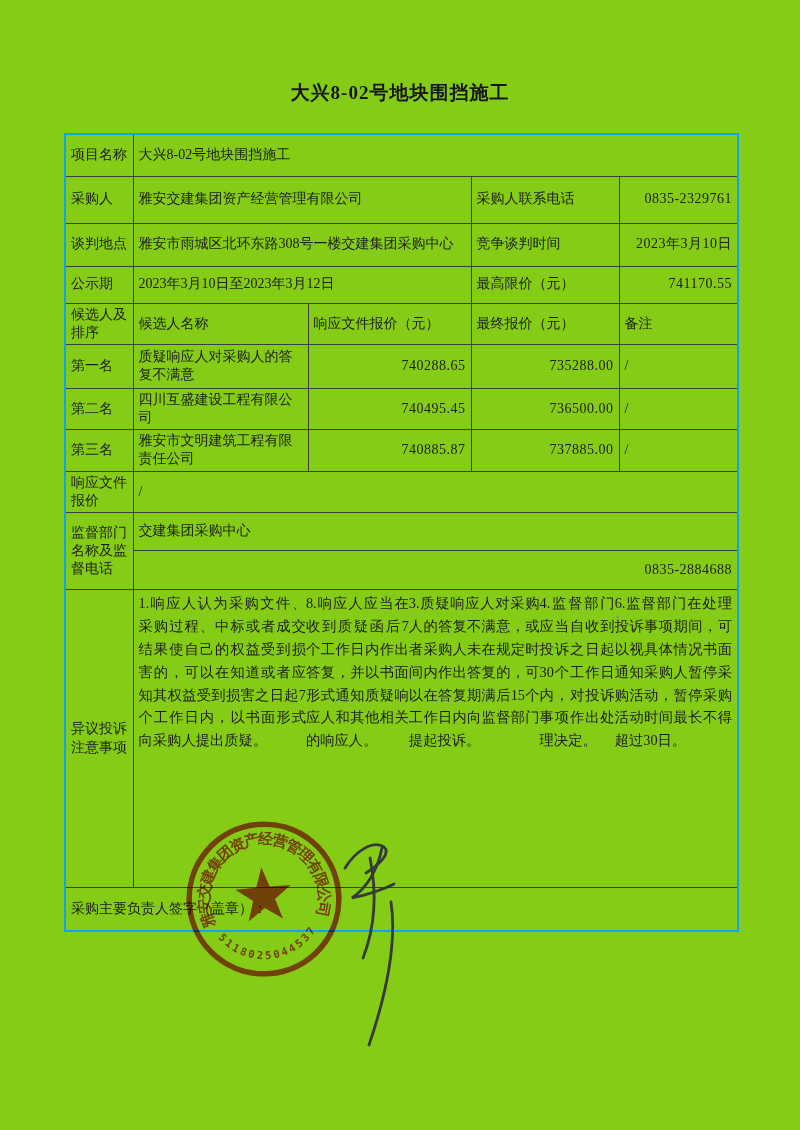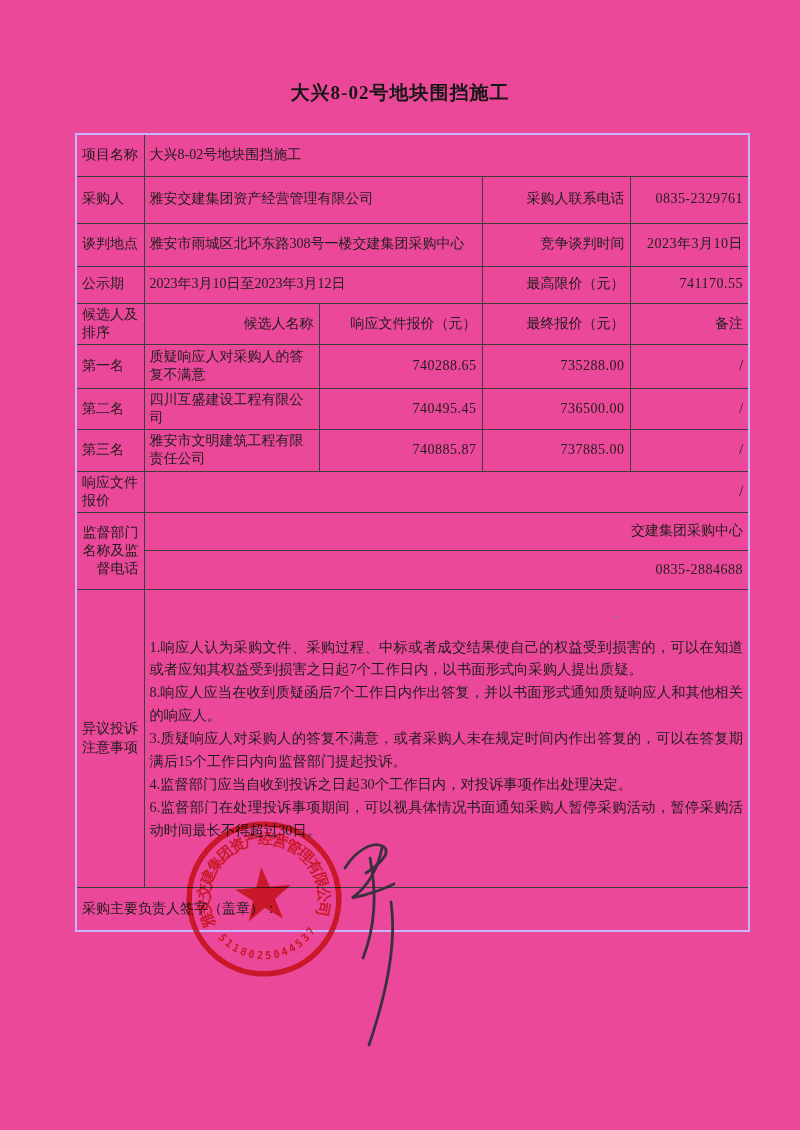--- a/index.html
+++ b/index.html
@@ -1,35 +1,35 @@
 <!DOCTYPE html>
 <html><head>
 <meta charset="utf-8">
 <style>
   * { margin:0; padding:0; box-sizing:border-box; }
   body { background:#e8e8e8; font-family:"Liberation Serif","DejaVu Serif",serif; }
   .page {
     position:relative; width:800px; height:1130px; margin:0 auto;
-    background:#ec4899; color:#1d1d1d; overflow:hidden;
+    background:#84cc16; color:#1d1d1d; overflow:hidden;
   }
   .title-block { position:absolute; top:80px; left:0; width:800px; text-align:center; }
   .title-line { font-size:19px; font-weight:bold; letter-spacing:1px; line-height:25px; color:#161616; }
 
   table.doc {
     position:absolute; left:64px; top:133px; width:673px;
     border-collapse:collapse; table-layout:fixed;
-    border:2px solid #c4b5fd;
-    font-size:14px; color:#1d1d1d;margin-left:11px;
+    border:2px solid #0ea5e9;
+    font-size:14px; color:#1d1d1d;
   }
   table.doc td { border:1px solid #3d3d3d; padding:2px 5px; vertical-align:middle; line-height:1.3; }
   td.lbl { padding:2px 2px 2px 4px; }
-  td.center { text-align:right;font-family:Liberation Serif, serif; }
+  td.center { text-align:left;font-family:Liberation Serif, serif; }
   td.num { text-align:right; letter-spacing:0.5px; }
   td.objection-cell { padding:0 10px; }
-  .objection-inner { display:flex; flex-direction:column; justify-content:center; height:293px; }
+  .objection-inner { display:flex; flex-direction:row; justify-content:center; height:293px; }
   .objection-inner p { font-size:14.3px; line-height:1.6; text-align:justify; }
 
   .stamp {
     position:absolute; left:178px; top:813px; width:172px; height:172px;
     transform:rotate(-5deg); opacity:.88; mix-blend-mode:multiply;
   }
   .signature { position:absolute; left:300px; top:820px; width:130px; height:240px; }
   .artifact-dot {
     position:absolute; left:616px; top:615px; width:3px; height:3px;
     background:#8a8a86; border-radius:50%; opacity:.7;

